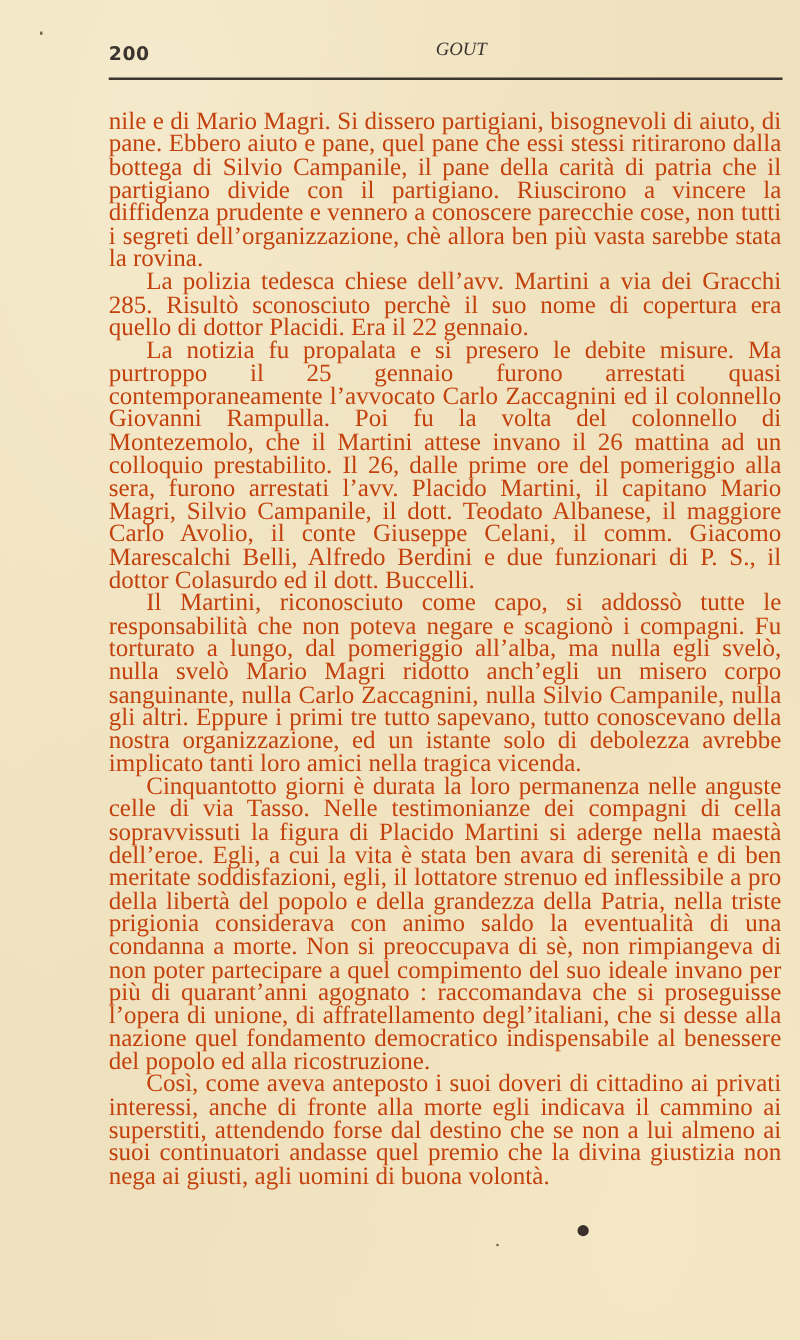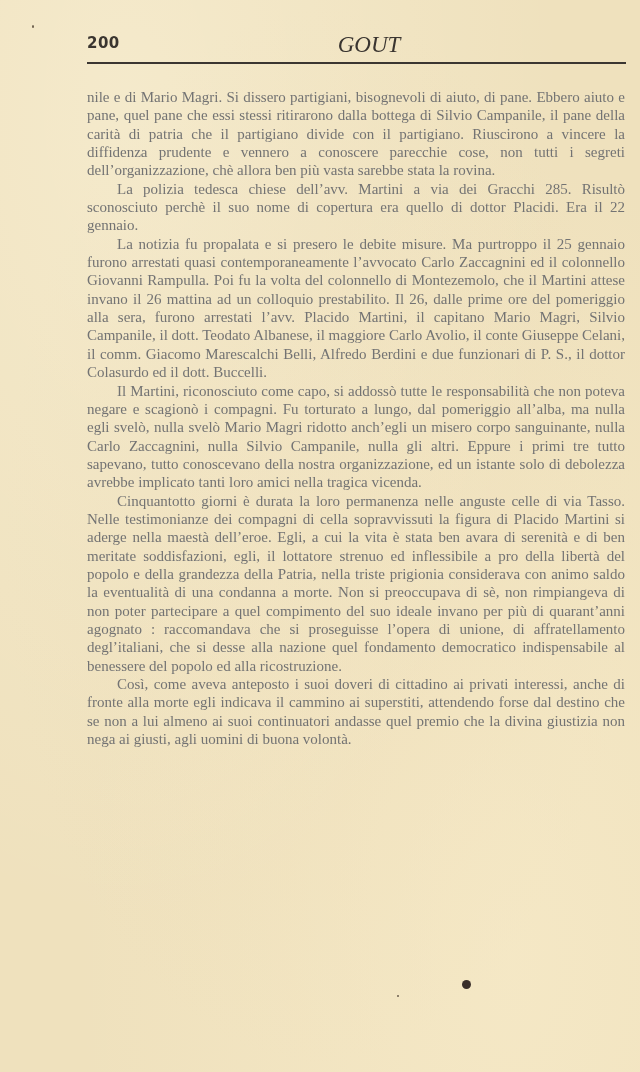--- a/index.html
+++ b/index.html
@@ -19,30 +19,30 @@
     position: absolute; left: 87px; top: 30px; width: 539px; height: 30px;
   }
   .page-number {
     position: absolute; left: 0; top: 4px;
     font-family: "DejaVu Sans", sans-serif; font-weight: bold;
     font-size: 15px; color: #3a3530; letter-spacing: 0.5px;
   }
   .running-head {
     position: absolute; left: 0; right: 0; top: 2px; text-align: center;
     font-family: "Liberation Serif", serif; font-style: italic;
-    font-size: 23px; color: #3a3530; padding-left: 25px;
+    font-size: 15px; color: #3a3530; padding-left: 25px;
   }
   .rule {
     position: absolute; left: 87px; top: 62px; width: 539px; height: 2px;
     background: #3b3631;
   }
   .body-text {
     position: absolute; left: 87px; top: 88px; width: 538px;
-    font-family: "Liberation Serif", serif; font-size: 15px;
-    line-height: 18.35px; color: #737373;
+    font-family: "Liberation Serif", serif; font-size: 20px;
+    line-height: 18.35px; color: #c2410c;
     text-align: justify;
   }
   .body-text p { margin: 0; text-indent: 0; }
   .body-text p.indent { text-indent: 30px; }
   .end-dot {
     position: absolute; left: 462px; top: 980px; width: 9px; height: 9px;
     border-radius: 50%; background: #3a2f2a;
   }
   .speck { position: absolute; border-radius: 50%; background: #6b5e4c; }
 </style>

